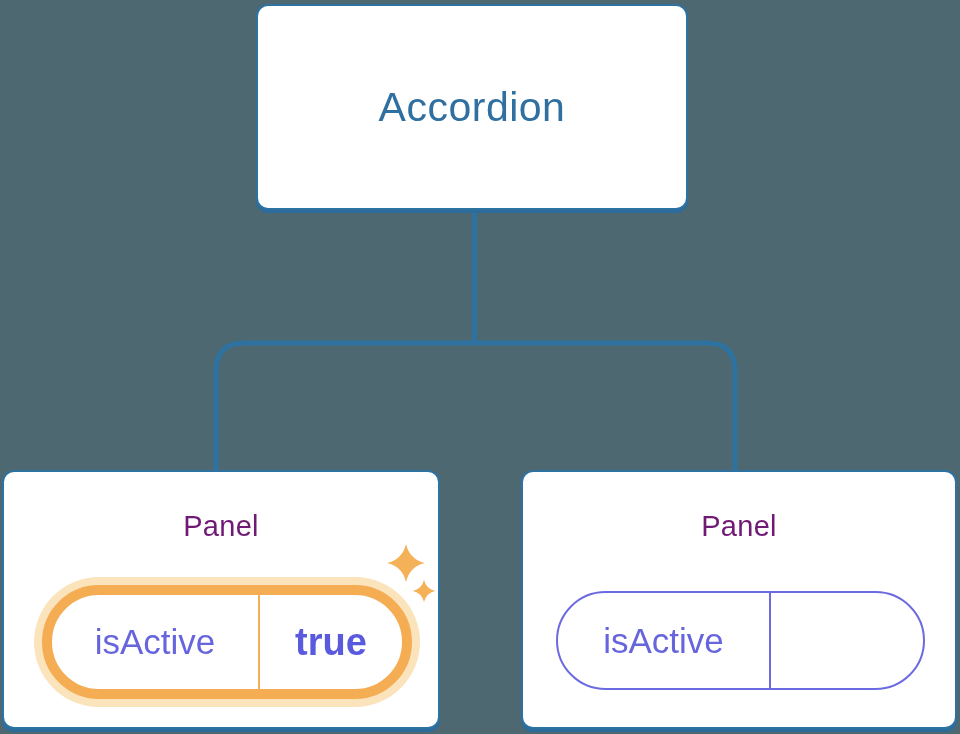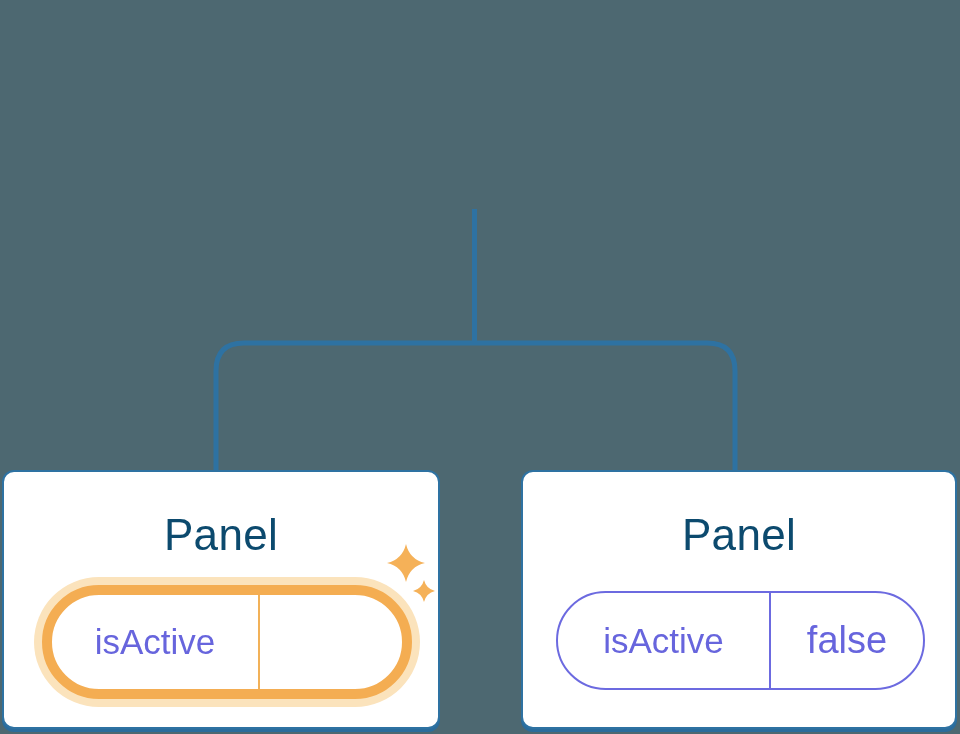--- a/index.html
+++ b/index.html
@@ -40,22 +40,22 @@
     font-weight: 500;
     letter-spacing: 0.5px;
   }
   .node-panel-left  { left: 2px;   top: 470px; width: 438px; height: 259px; }
   .node-panel-right { left: 521px; top: 470px; width: 436px; height: 259px; }
   .panel-title {
     position: absolute;
     top: 38px; left: 0;
     width: 100%;
     text-align: center;
-    color: #0c4a6e;
-    font-size: 44px;
+    color: #701a75;
+    font-size: 29px;
     font-weight: 500;
     letter-spacing: 0.3px;
   }
   
   .pill-active {
     position: absolute;
     left: 38px; top: 113px;
     width: 370px; height: 114px;
     box-sizing: border-box;
     background: #FFFFFF;
@@ -128,40 +128,43 @@
 </head>
 <body>
 
 <div class="canvas">
 
   <svg class="connector-svg" width="960" height="734" viewBox="0 0 960 734">
     <path d="M474.5 209 L474.5 343" fill="none" stroke="#2E72A2" stroke-width="5"></path>
     <path d="M216 470 L216 371 Q216 343 244 343 L707 343 Q735 343 735 371 L735 470" fill="none" stroke="#2E72A2" stroke-width="5"></path>
   </svg>
 
+  <div class="node node-root">
+    <div class="root-label">Accordion</div>
+  </div>
 
   <div class="node node-panel-left">
     <div class="panel-title">Panel</div>
     <div class="pill-active">
       <div class="cell-key">
         <span class="state-key">isActive</span>
+      </div>
+      <div class="cell-value">
+        <span class="state-value bold">true</span>
       </div>
     </div>
   </div>
 
   <svg class="sparkles" width="56" height="64" viewBox="0 0 56 64">
     <path d="M22 3 Q25.6 18.4 41 22 Q25.6 25.6 22 41 Q18.4 25.6 3 22 Q18.4 18.4 22 3 Z" fill="#F5B158"></path>
     <path d="M40 39 Q42.2 47.8 51 50 Q42.2 52.2 40 61 Q37.8 52.2 29 50 Q37.8 47.8 40 39 Z" fill="#F5B158"></path>
   </svg>
 
   <div class="node node-panel-right">
     <div class="panel-title">Panel</div>
     <div class="pill-inactive">
       <div class="cell-key">
         <span class="state-key">isActive</span>
       </div>
-      <div class="cell-value">
-        <span class="state-value">false</span>
-      </div>
     </div>
   </div>
 
 </div>
 
 </body></html>

